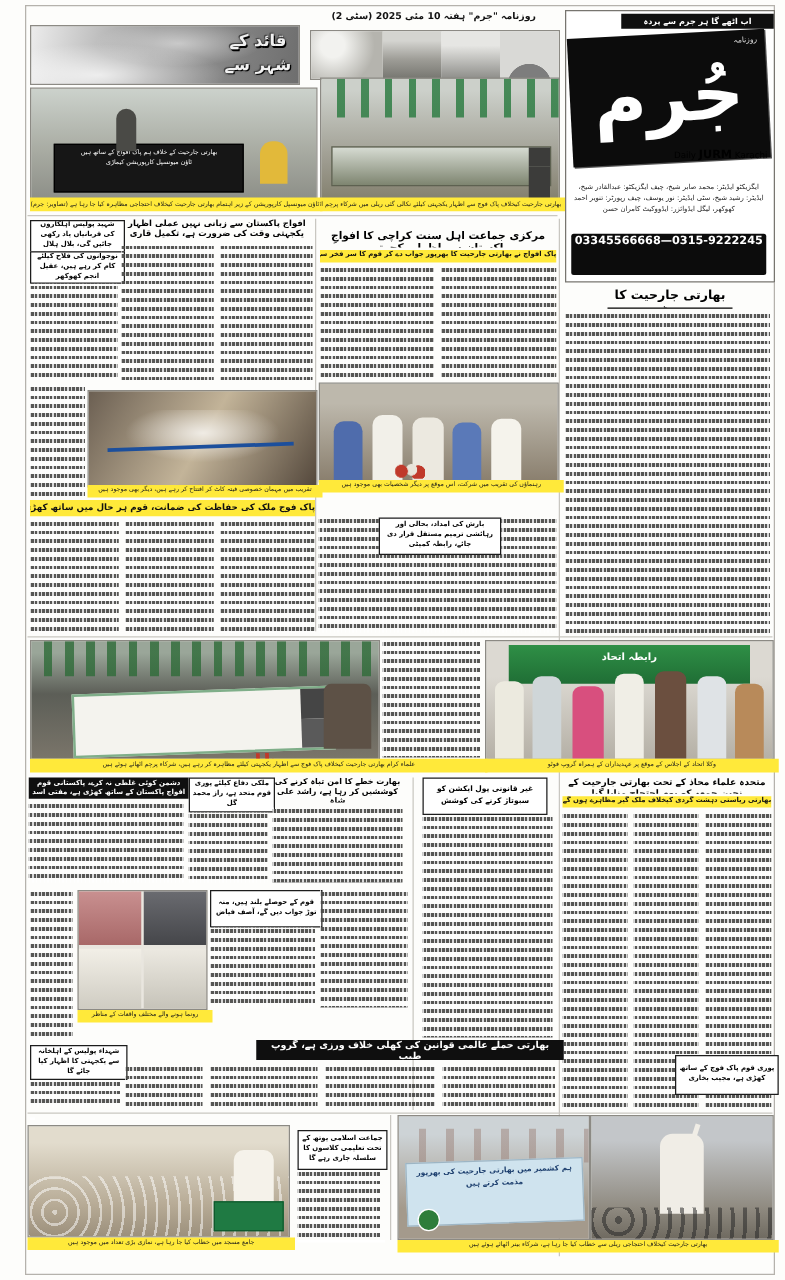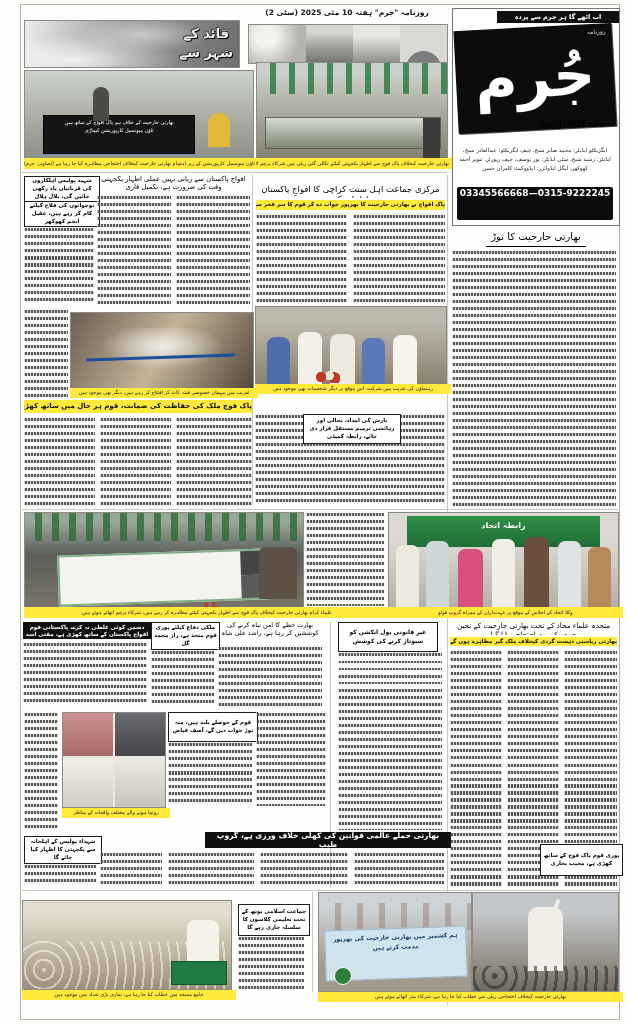--- a/index.html
+++ b/index.html
@@ -11,21 +11,21 @@
   .ph{position:absolute;overflow:hidden;background:#a8a8a2;border:1px solid #8c8a84;}
   .ph > div{position:absolute;}
   
   .cap{position:absolute;background:#ffe93a;color:#1a1a1a;font-size:5px;line-height:10px;
        text-align:center;direction:rtl;white-space:nowrap;overflow:hidden;padding:0 3px;}
   
   .hbar{position:absolute;background:#0f0f0f;color:#fff;direction:rtl;text-align:center;
         font-weight:bold;display:flex;align-items:center;justify-content:center;
         overflow:hidden;line-height:1.25;padding:0 2px;}
   
-  .hl{position:absolute;color:#000;direction:rtl;text-align:center;font-weight:normal;
+  .hl{position:absolute;color:#000;direction:rtl;text-align:center;font-weight:bold;
       overflow:hidden;line-height:1.2;}
   
   .hbox{position:absolute;border:1px solid #1c1c1c;background:#fff;color:#000;direction:rtl;
         text-align:center;font-weight:bold;font-size:5.5px;line-height:1.45;
         display:flex;align-items:center;justify-content:center;padding:1px 2px;overflow:hidden;}
   
   .ysub{position:absolute;background:#ffe93a;color:#111;direction:rtl;text-align:center;
         font-size:5.5px;font-weight:bold;line-height:1.6;white-space:nowrap;overflow:hidden;}
   
   .ts{position:absolute;opacity:.92;background-image:

